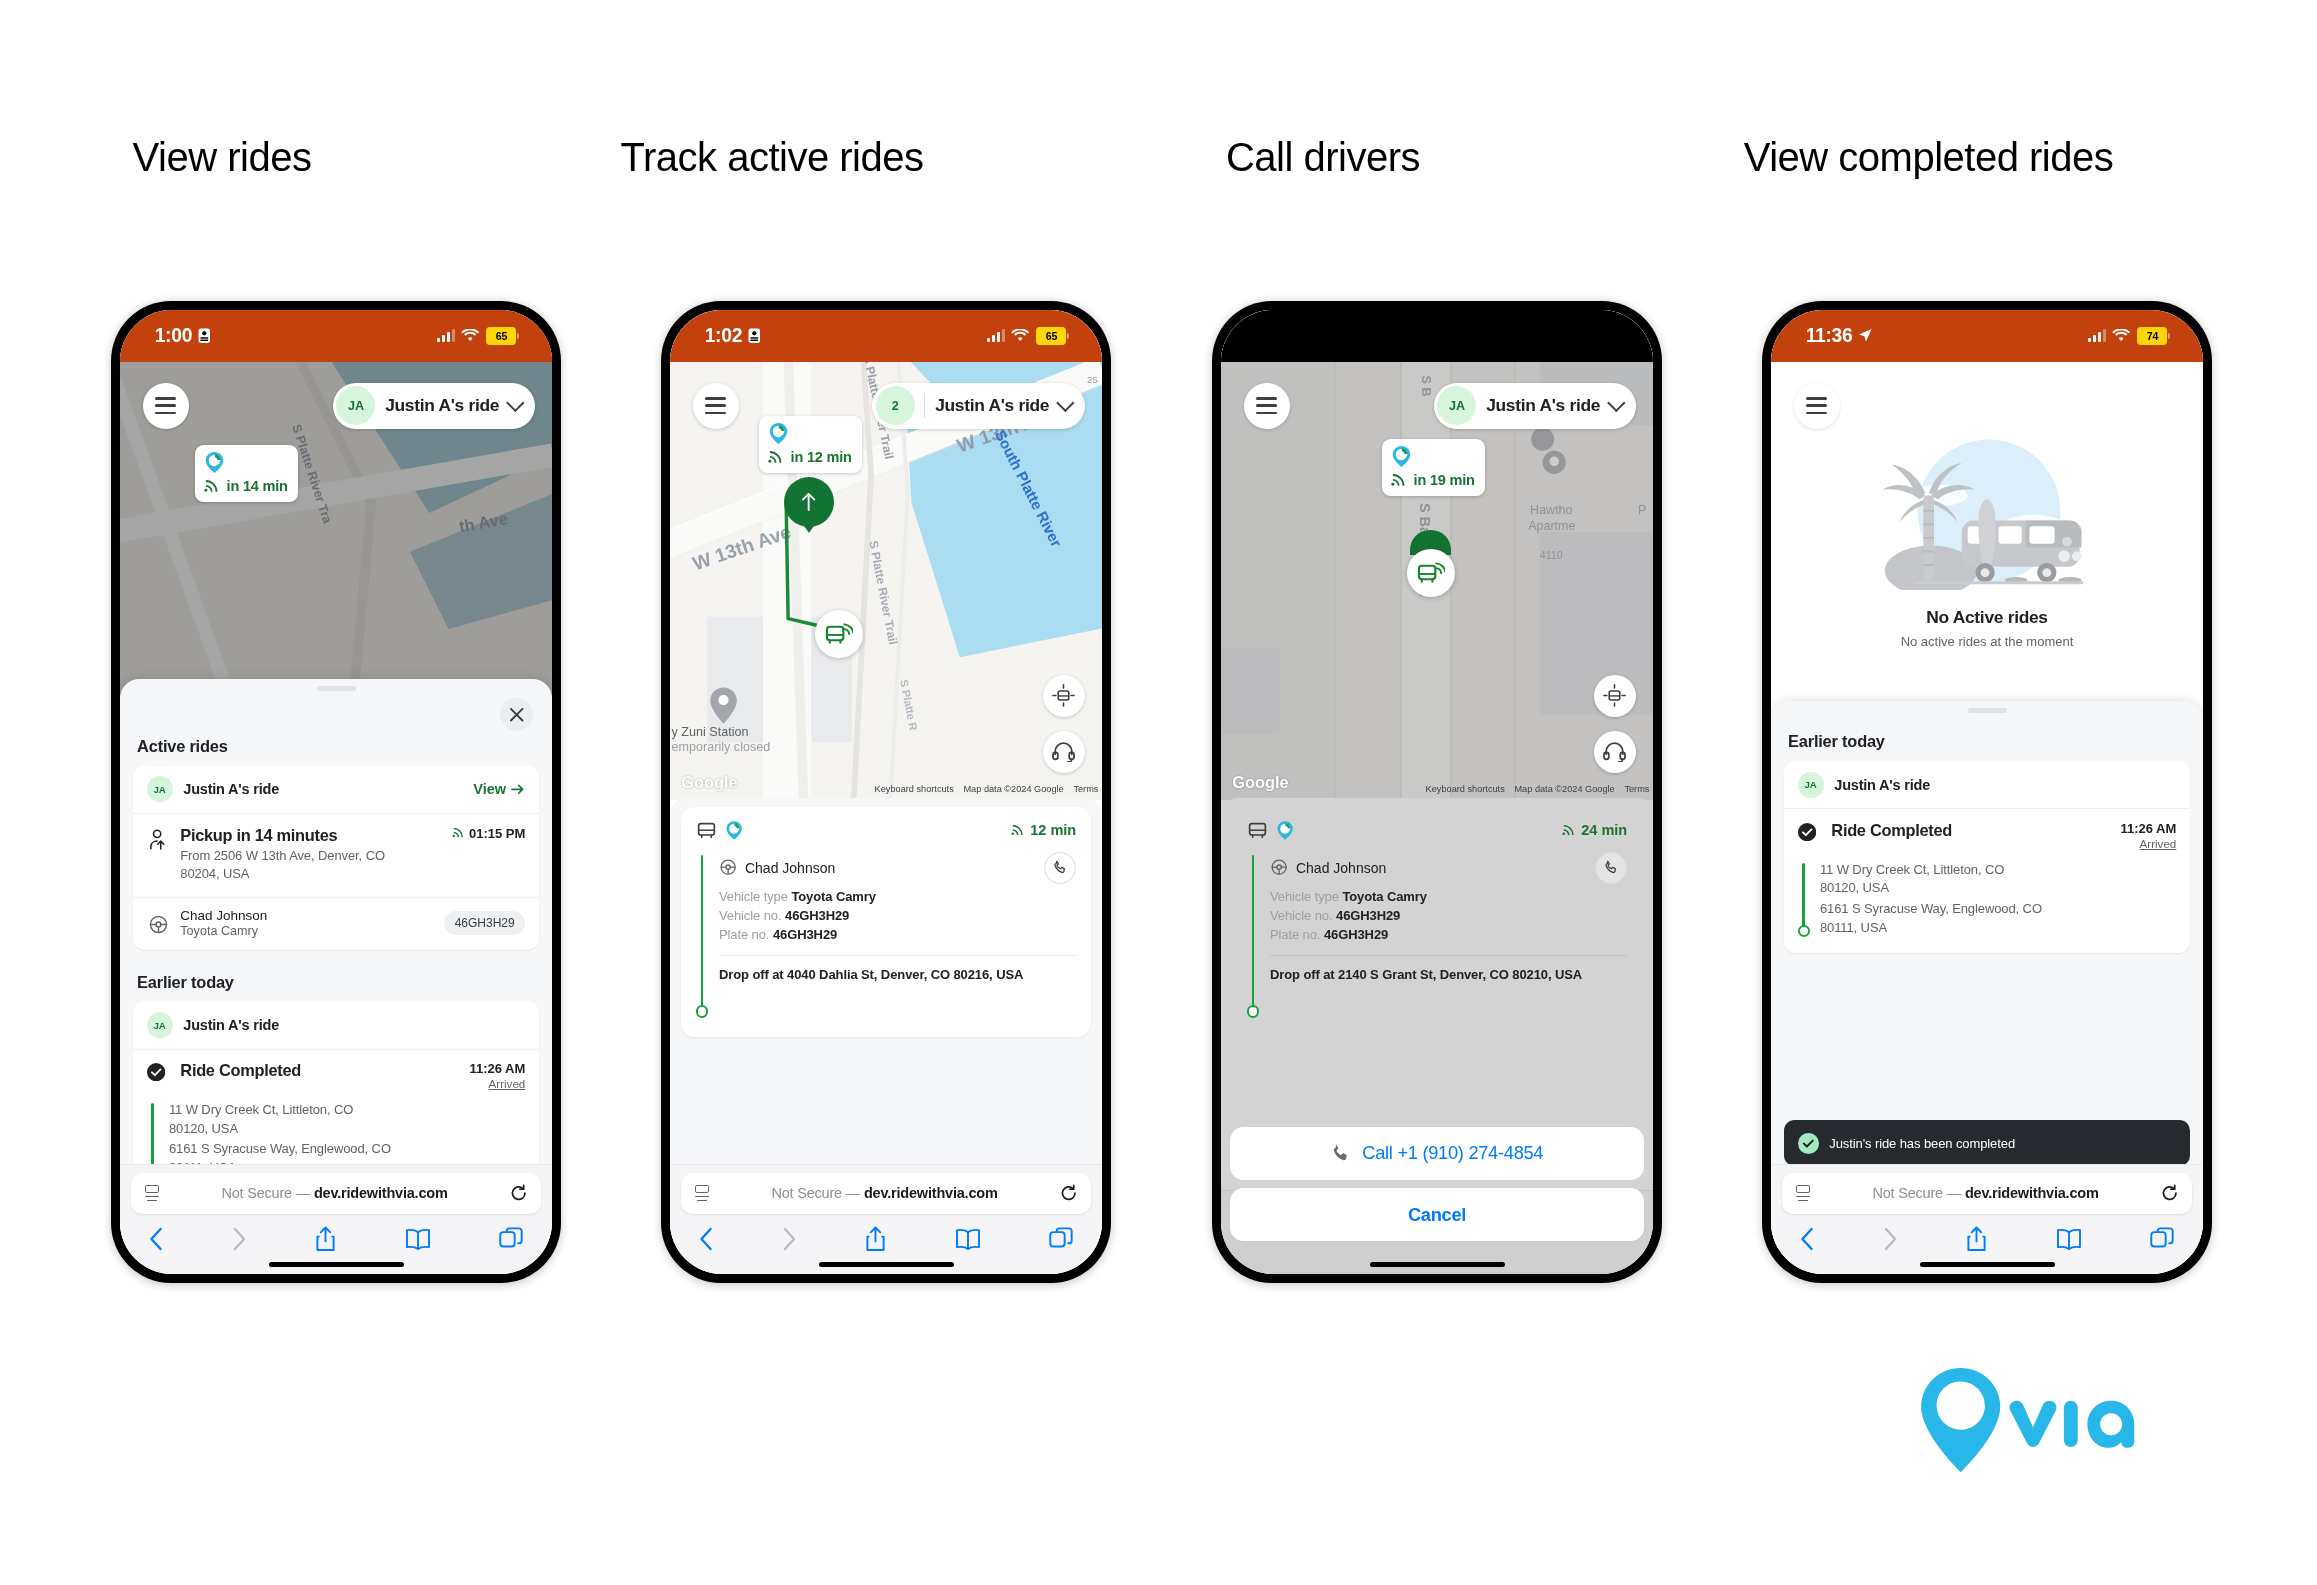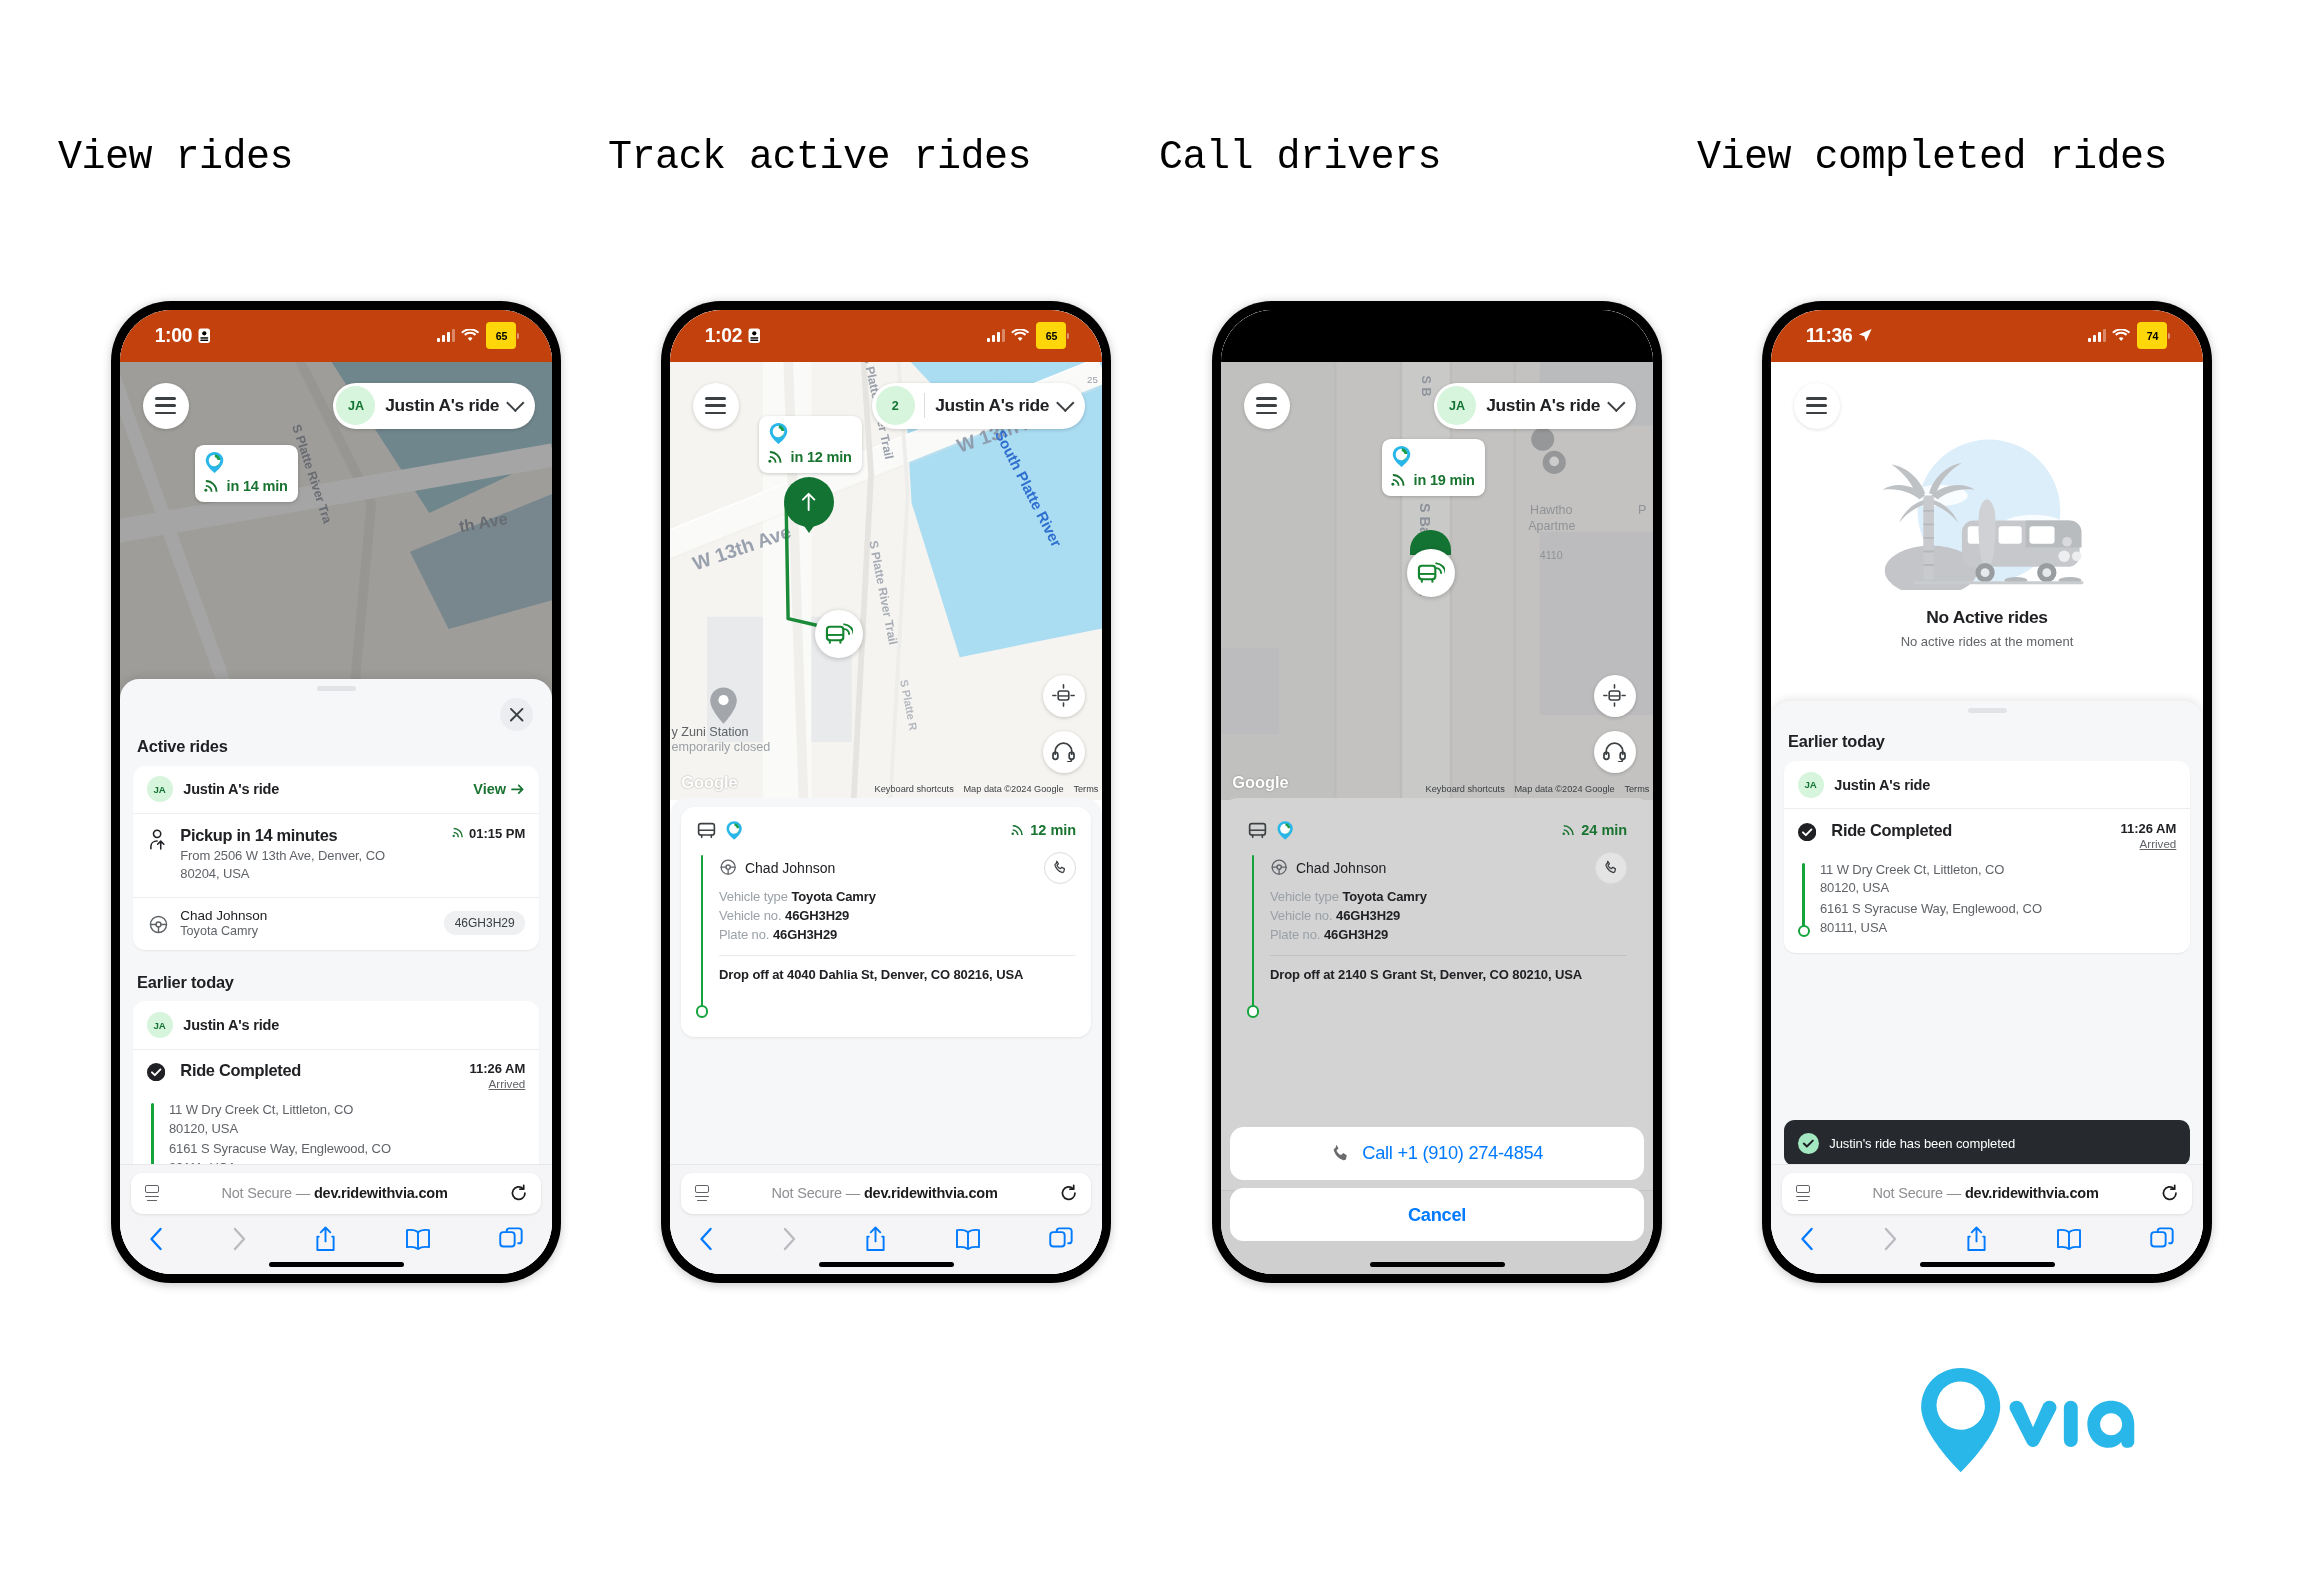--- a/index.html
+++ b/index.html
@@ -12,21 +12,21 @@
   .stage { position: relative; width: 2317px; height: 1585px; }
 
   
   .col-title {
     position: absolute;
     font-size: 40px;
     font-weight: 400;
     color: #000000;
     letter-spacing: -0.5px;
     white-space: nowrap;
-    font-family: Liberation Mono, monospace;
+    text-align: center;
   }
 
   
   .phone {
     position: absolute;
     width: 450px;
     height: 982px;
     background: #000;
     border-radius: 60px;
     padding: 8.7px;
@@ -53,21 +53,21 @@
   .sb-left { display: flex; align-items: center; gap: 5.8px; font-size: 19.3px; font-weight: 700; letter-spacing: -0.3px;}
   .sb-right { display: flex; align-items: center; gap: 6.8px; }
   .bars { display:flex; align-items:flex-end; gap:1.9px; height:12.6px; }
   .bars i { display:block; width:2.9px; background:currentColor; border-radius:1px; }
   .bars i:nth-child(1){height:3.9px} .bars i:nth-child(2){height:6.8px}
   .bars i:nth-child(3){height:9.7px} .bars i:nth-child(4){height:12.6px; opacity:.38}
   .batt {
     display:flex; align-items:center;
   }
   .batt .body {
-    width:30px; height:27px; border-radius:3.9px; background:#FFD60A;
+    width:30px; height:18px; border-radius:3.9px; background:#FFD60A;
     display:flex; align-items:center; justify-content:center;
     font-size:10.6px; font-weight:800; color:#000; letter-spacing:-0.2px;
   }
   .batt .cap { width:1.9px; height:5.8px; background:rgba(255,255,255,.45); border-radius:0 1.9px 1.9px 0; margin-left:1px;}
   .map {
     position:absolute; top:0; left:0; right:0;
     background:#f2efe9;
     overflow:hidden;
   }
   .map svg { display:block; }

